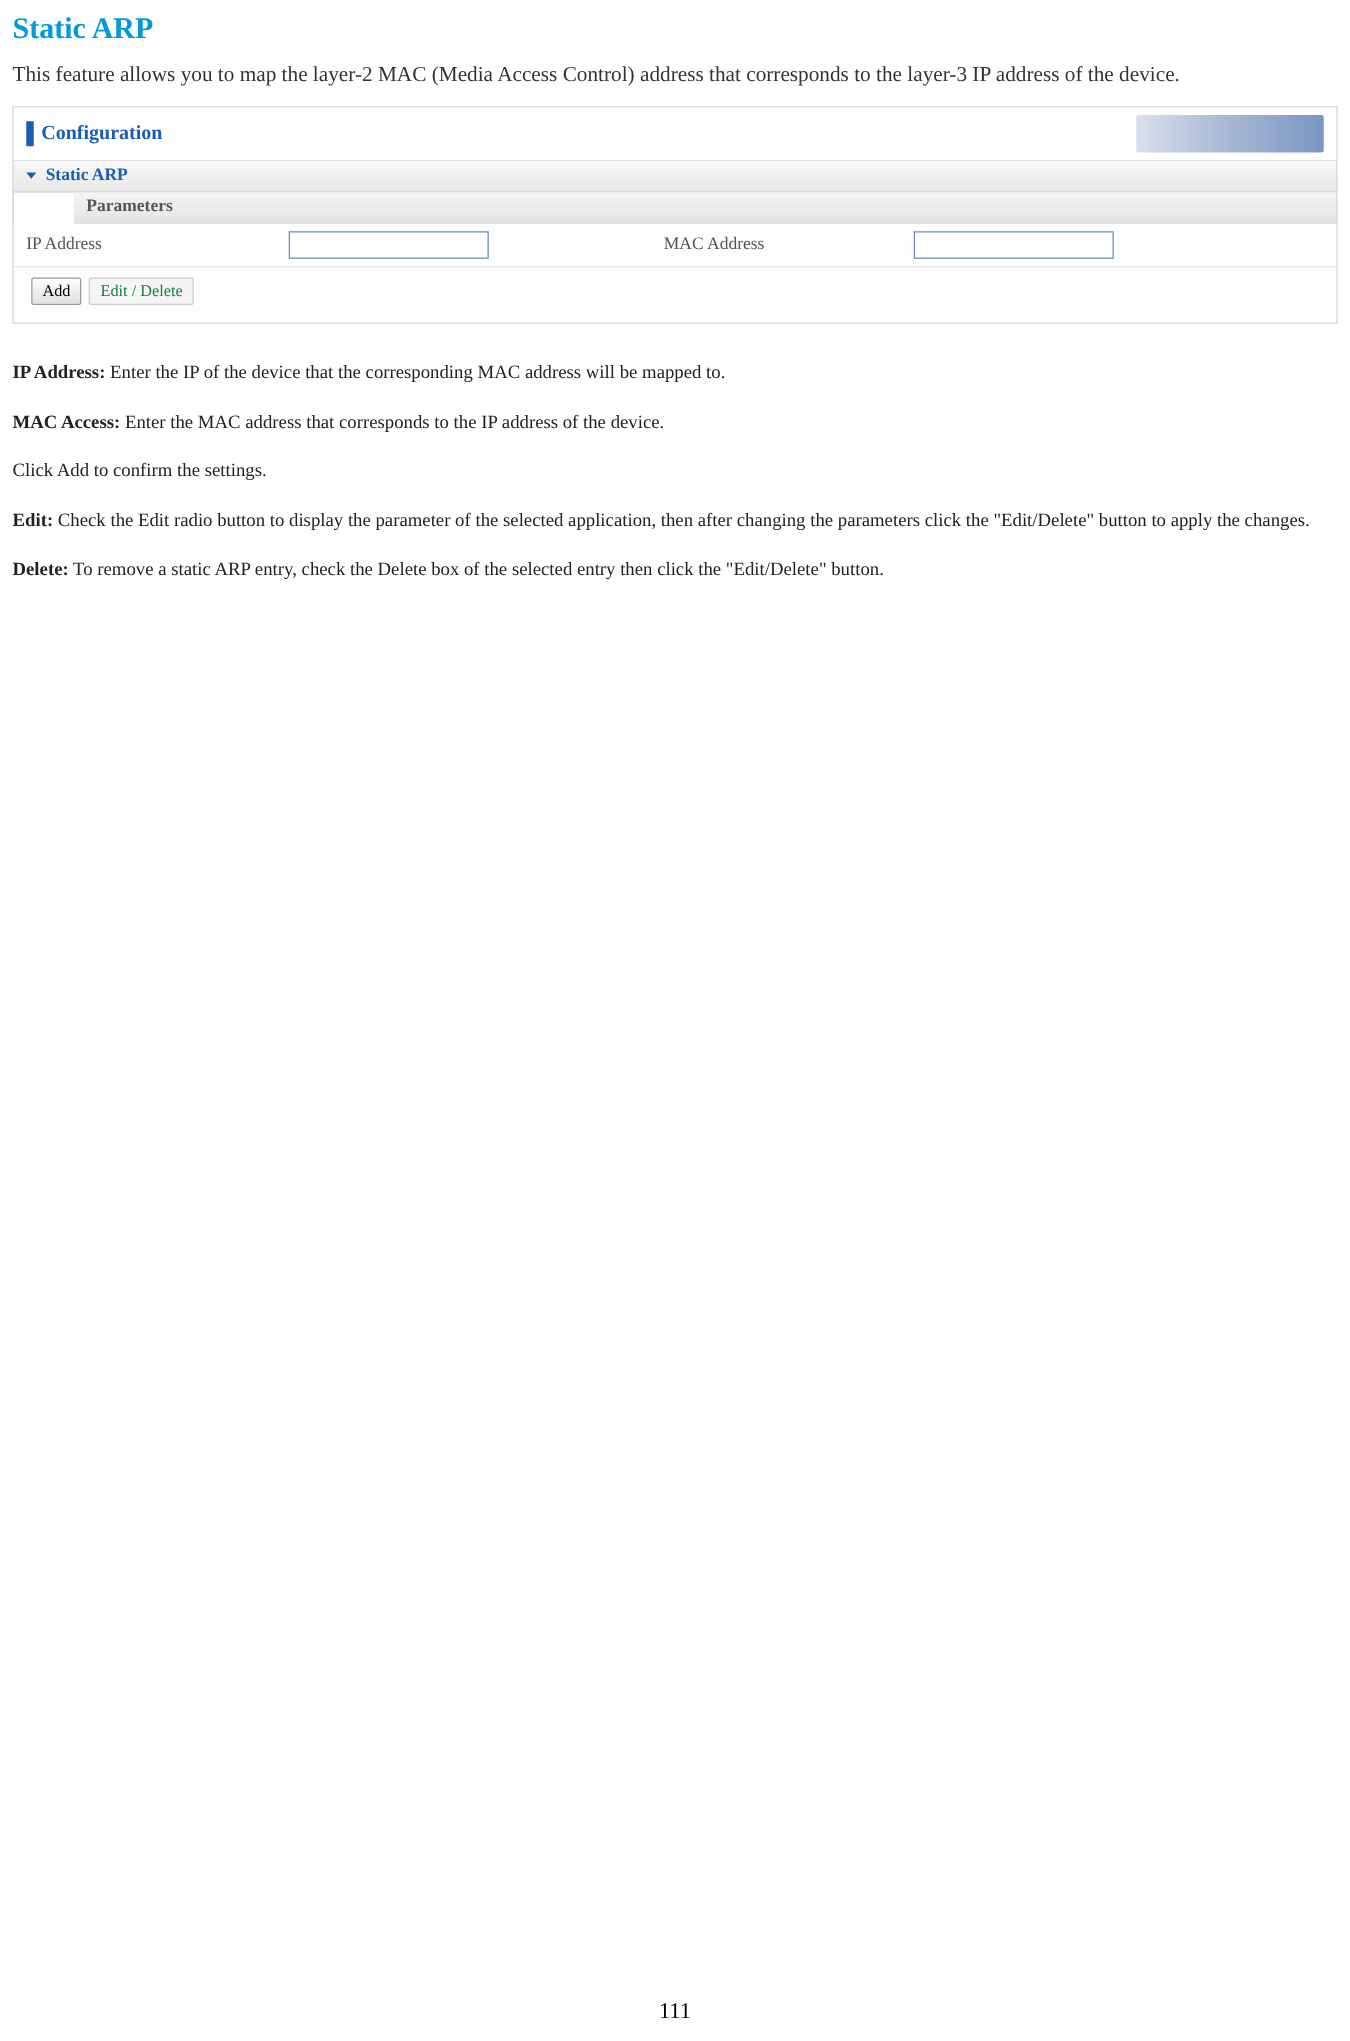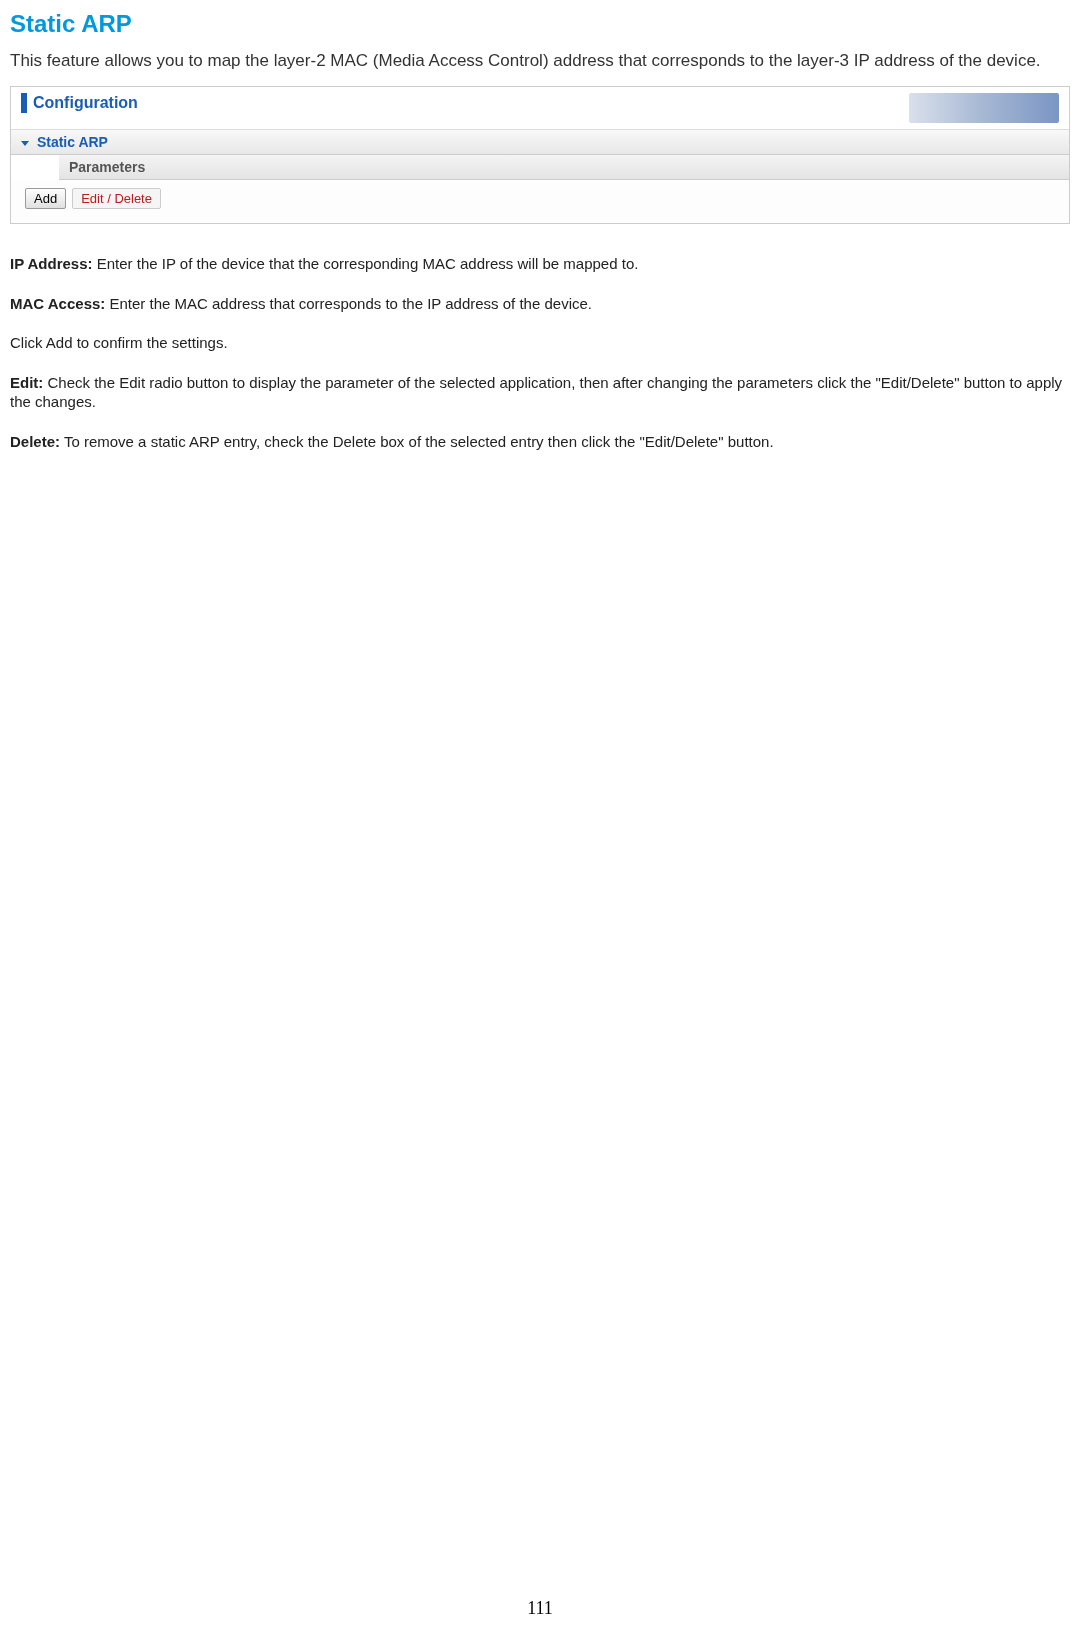--- a/index.html
+++ b/index.html
@@ -1,18 +1,19 @@
 <!DOCTYPE html>
 <html><head>
   <meta charset="utf-8">
   <style>
     * {
       margin: 0;
       padding: 0;
       box-sizing: border-box;
+      font-family: Liberation Serif, serif;
     }
     body {
       font-family: Arial, Helvetica, sans-serif;
       background: #fff;
       padding: 10px;
       width: 1080px;
       min-height: 1633px;
       position: relative;
     }
     .page-title {
@@ -27,21 +28,21 @@
       line-height: 1.3;
       margin-bottom: 14px;
     }
     .config-panel {
       border: 1px solid #ccc;
       background: #fff;
       margin-bottom: 30px;
     }
     .config-header {
       display: flex;
-      align-items: flex-start;
+      align-items: center;
       justify-content: space-between;
       background: #fff;
       padding: 6px 10px;
       border-bottom: 1px solid #ddd;
       gap: 44px;
     }
     .config-header-left {
       display: flex;
       align-items: center;
       gap: 6px;
@@ -127,21 +128,21 @@
     }
     .btn {
       font-size: 13px;
       padding: 2px 8px;
       border: 1px solid #999;
       background: linear-gradient(to bottom, #fefefe, #e0e0e0);
       cursor: pointer;
       border-radius: 2px;
     }
     .btn-disabled {
-      color: #b91c1c;
+      color: #15803d;
       border-color: #ccc;
       background: #f5f5f5;
       cursor: default;
     }
     .desc-block {
       margin-bottom: 20px;
       font-size: 15px;
       line-height: 1.3;
       color: #222;
     }
@@ -174,20 +175,27 @@
     <div class="header-image"></div>
   </div>
 
   <div class="section-header">
     <span class="arrow"></span>
     <span>Static ARP</span>
   </div>
 
   <div class="parameters-header">Parameters</div>
 
+  <div class="form-row">
+    <span class="form-label">IP Address</span>
+    <input type="text" class="form-input" value="" style="">
+    <span class="form-spacer"></span>
+    <span class="form-label2">MAC Address</span>
+    <input type="text" class="form-input" value="" style="">
+  </div>
 
   <div class="button-row">
     <button class="btn">Add</button>
     <button class="btn btn-disabled">Edit / Delete</button>
   </div>
 </div>
 
 <p class="desc-block">
   <strong>IP Address:</strong><span> Enter the IP of the device that the corresponding MAC address will be mapped to.</span>
 </p>

